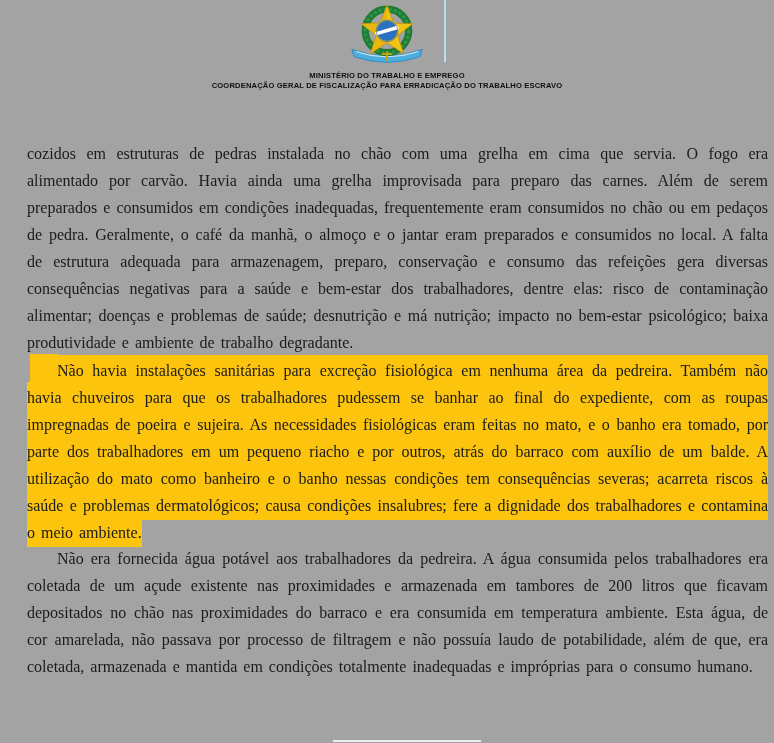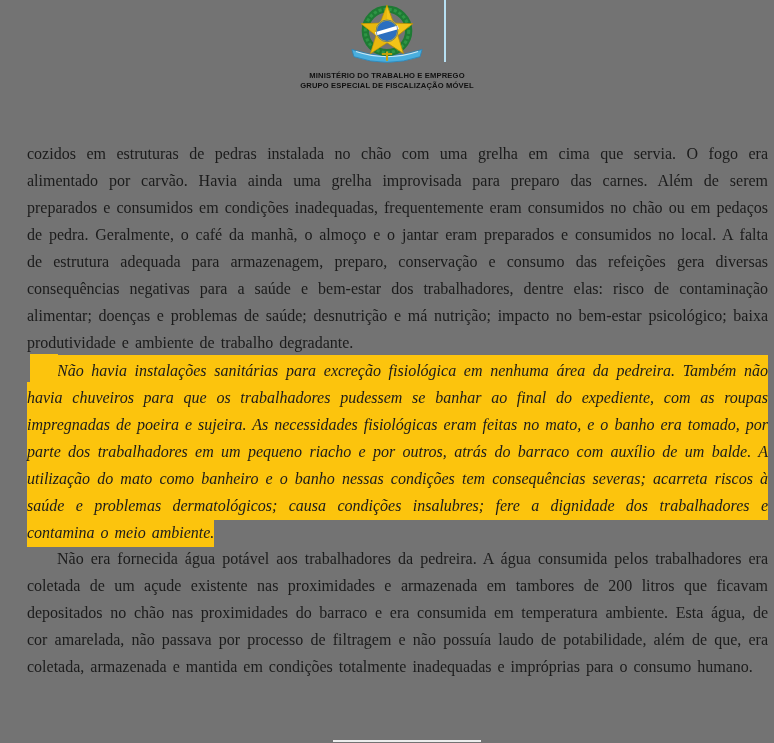--- a/index.html
+++ b/index.html
@@ -1,20 +1,20 @@
 <!DOCTYPE html>
 <html lang="pt-BR"><head>
 <meta charset="utf-8">
 <style>
   html, body { margin: 0; padding: 0; background: #ffffff; }
   .page {
     position: relative;
     width: 774px;
     height: 743px;
-    background: #737373;
+    background: #a3a3a3;
     overflow: hidden;
     font-family: "Liberation Serif", serif;
     color: #1b1b1b;
   }
   .emblem {
     position: absolute;
     top: 4px;
     left: 50%;
     transform: translateX(-50%);
   }
@@ -58,21 +58,20 @@
     position: absolute;
     left: 3px;
     top: -2px;
     width: 28px;
     height: 29px;
     background: #fcc40d;
   }
   .hl {
     background: #fcc40d;
     padding: 6.5px 0;
-    font-style: italic;
   }
   .scan-artifact-bottom {
     position: absolute;
     left: 333px;
     top: 740px;
     width: 148px;
     height: 2px;
     background: #ececec;
   }
 </style>
@@ -97,21 +96,21 @@
 
     <circle cx="50" cy="26" r="10.5" fill="#2b6fc0" stroke="#f3c418" stroke-width="1.4"></circle>
     <rect x="38.5" y="24" width="23" height="3.4" fill="#ffffff" transform="rotate(-16 50 26)"></rect>
     <circle cx="50" cy="26" r="10.5" fill="none" stroke="#1c55a0" stroke-width="0.6"></circle>
   </svg>
 
   <div class="scan-line-blue"></div>
 
   <div class="header-text">
     <div>MINISTÉRIO DO TRABALHO E EMPREGO</div>
-    <div>GRUPO ESPECIAL DE FISCALIZAÇÃO MÓVEL</div>
+    <div>COORDENAÇÃO GERAL DE FISCALIZAÇÃO PARA ERRADICAÇÃO DO TRABALHO ESCRAVO</div>
   </div>
 
   <div class="body-text">
     <p>cozidos em estruturas de pedras instalada no chão com uma grelha em cima que servia. O fogo era alimentado por carvão. Havia ainda uma grelha improvisada para preparo das carnes. Além de serem preparados e consumidos em condições inadequadas, frequentemente eram consumidos no chão ou em pedaços de pedra. Geralmente, o café da manhã, o almoço e o jantar eram preparados e consumidos no local. A falta de estrutura adequada para armazenagem, preparo, conservação e consumo das refeições gera diversas consequências negativas para a saúde e bem-estar dos trabalhadores, dentre elas: risco de contaminação alimentar; doenças e problemas de saúde; desnutrição e má nutrição; impacto no bem-estar psicológico; baixa produtividade e ambiente de trabalho degradante.</p>
     <p class="indent hl-para"><span class="hl">Não havia instalações sanitárias para excreção fisiológica em nenhuma área da pedreira. Também não havia chuveiros para que os trabalhadores pudessem se banhar ao final do expediente, com as roupas impregnadas de poeira e sujeira. As necessidades fisiológicas eram feitas no mato, e o banho era tomado, por parte dos trabalhadores em um pequeno riacho e por outros, atrás do barraco com auxílio de um balde. A utilização do mato como banheiro e o banho nessas condições tem consequências severas; acarreta riscos à saúde e problemas dermatológicos; causa condições insalubres; fere a dignidade dos trabalhadores e contamina o meio ambiente.</span></p>
     <p class="indent">Não era fornecida água potável aos trabalhadores da pedreira. A água consumida pelos trabalhadores era coletada de um açude existente nas proximidades e armazenada em tambores de 200 litros que ficavam depositados no chão nas proximidades do barraco e era consumida em temperatura ambiente. Esta água, de cor amarelada, não passava por processo de filtragem e não possuía laudo de potabilidade, além de que, era coletada, armazenada e mantida em condições totalmente inadequadas e impróprias para o consumo humano.</p>
   </div>
 
   <div class="scan-artifact-bottom"></div>
 

